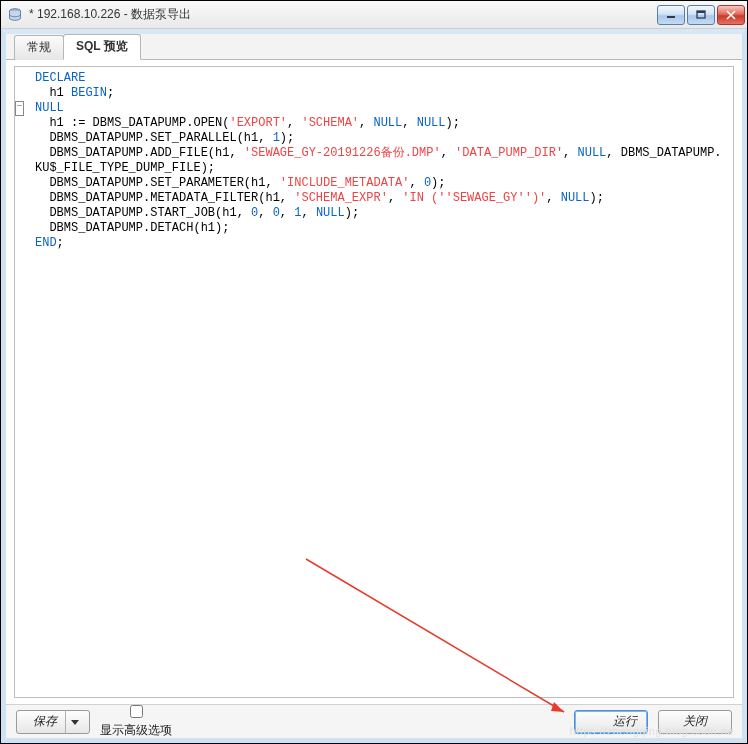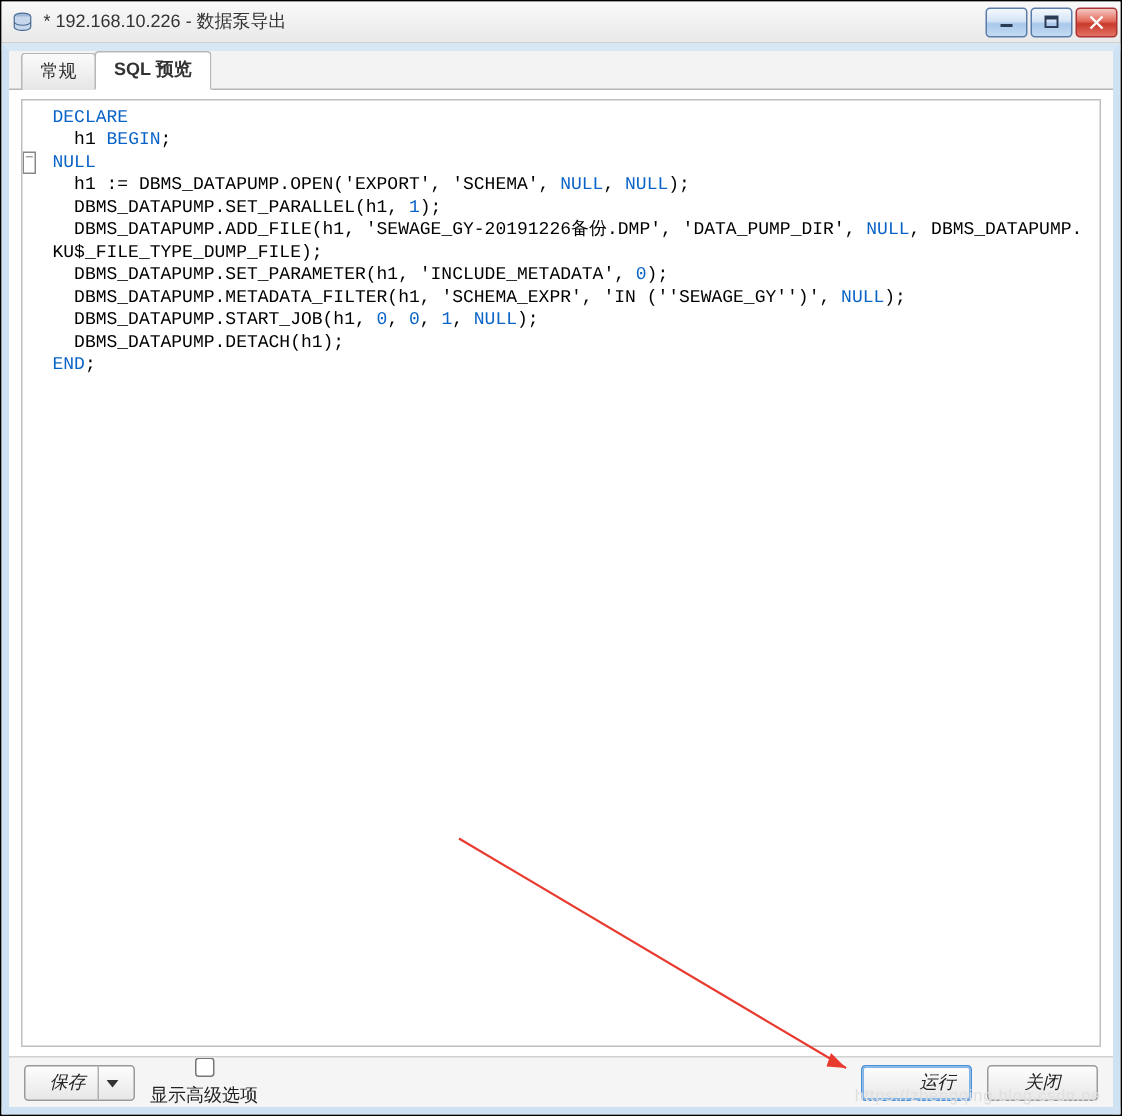--- a/index.html
+++ b/index.html
@@ -126,21 +126,21 @@
     border:1px solid #888;
     line-height:7px;
     font-size:9px;
     text-align:center;
     color:#555;
     background:#fff;
     vertical-align:middle;
   }
 
   .kw  { color:#0a63c7;text-align:center; }   
-  .str { color:#000000; }   
+  .str { color:#ef4444; }   
   .num { color:#0a63c7; }   
 
   
   .footer {
     height: 34px;
     display: flex;
     align-items: center;
     padding: 0 10px;
     gap: 10px;
     border-top: 1px solid #d2d2d2;

